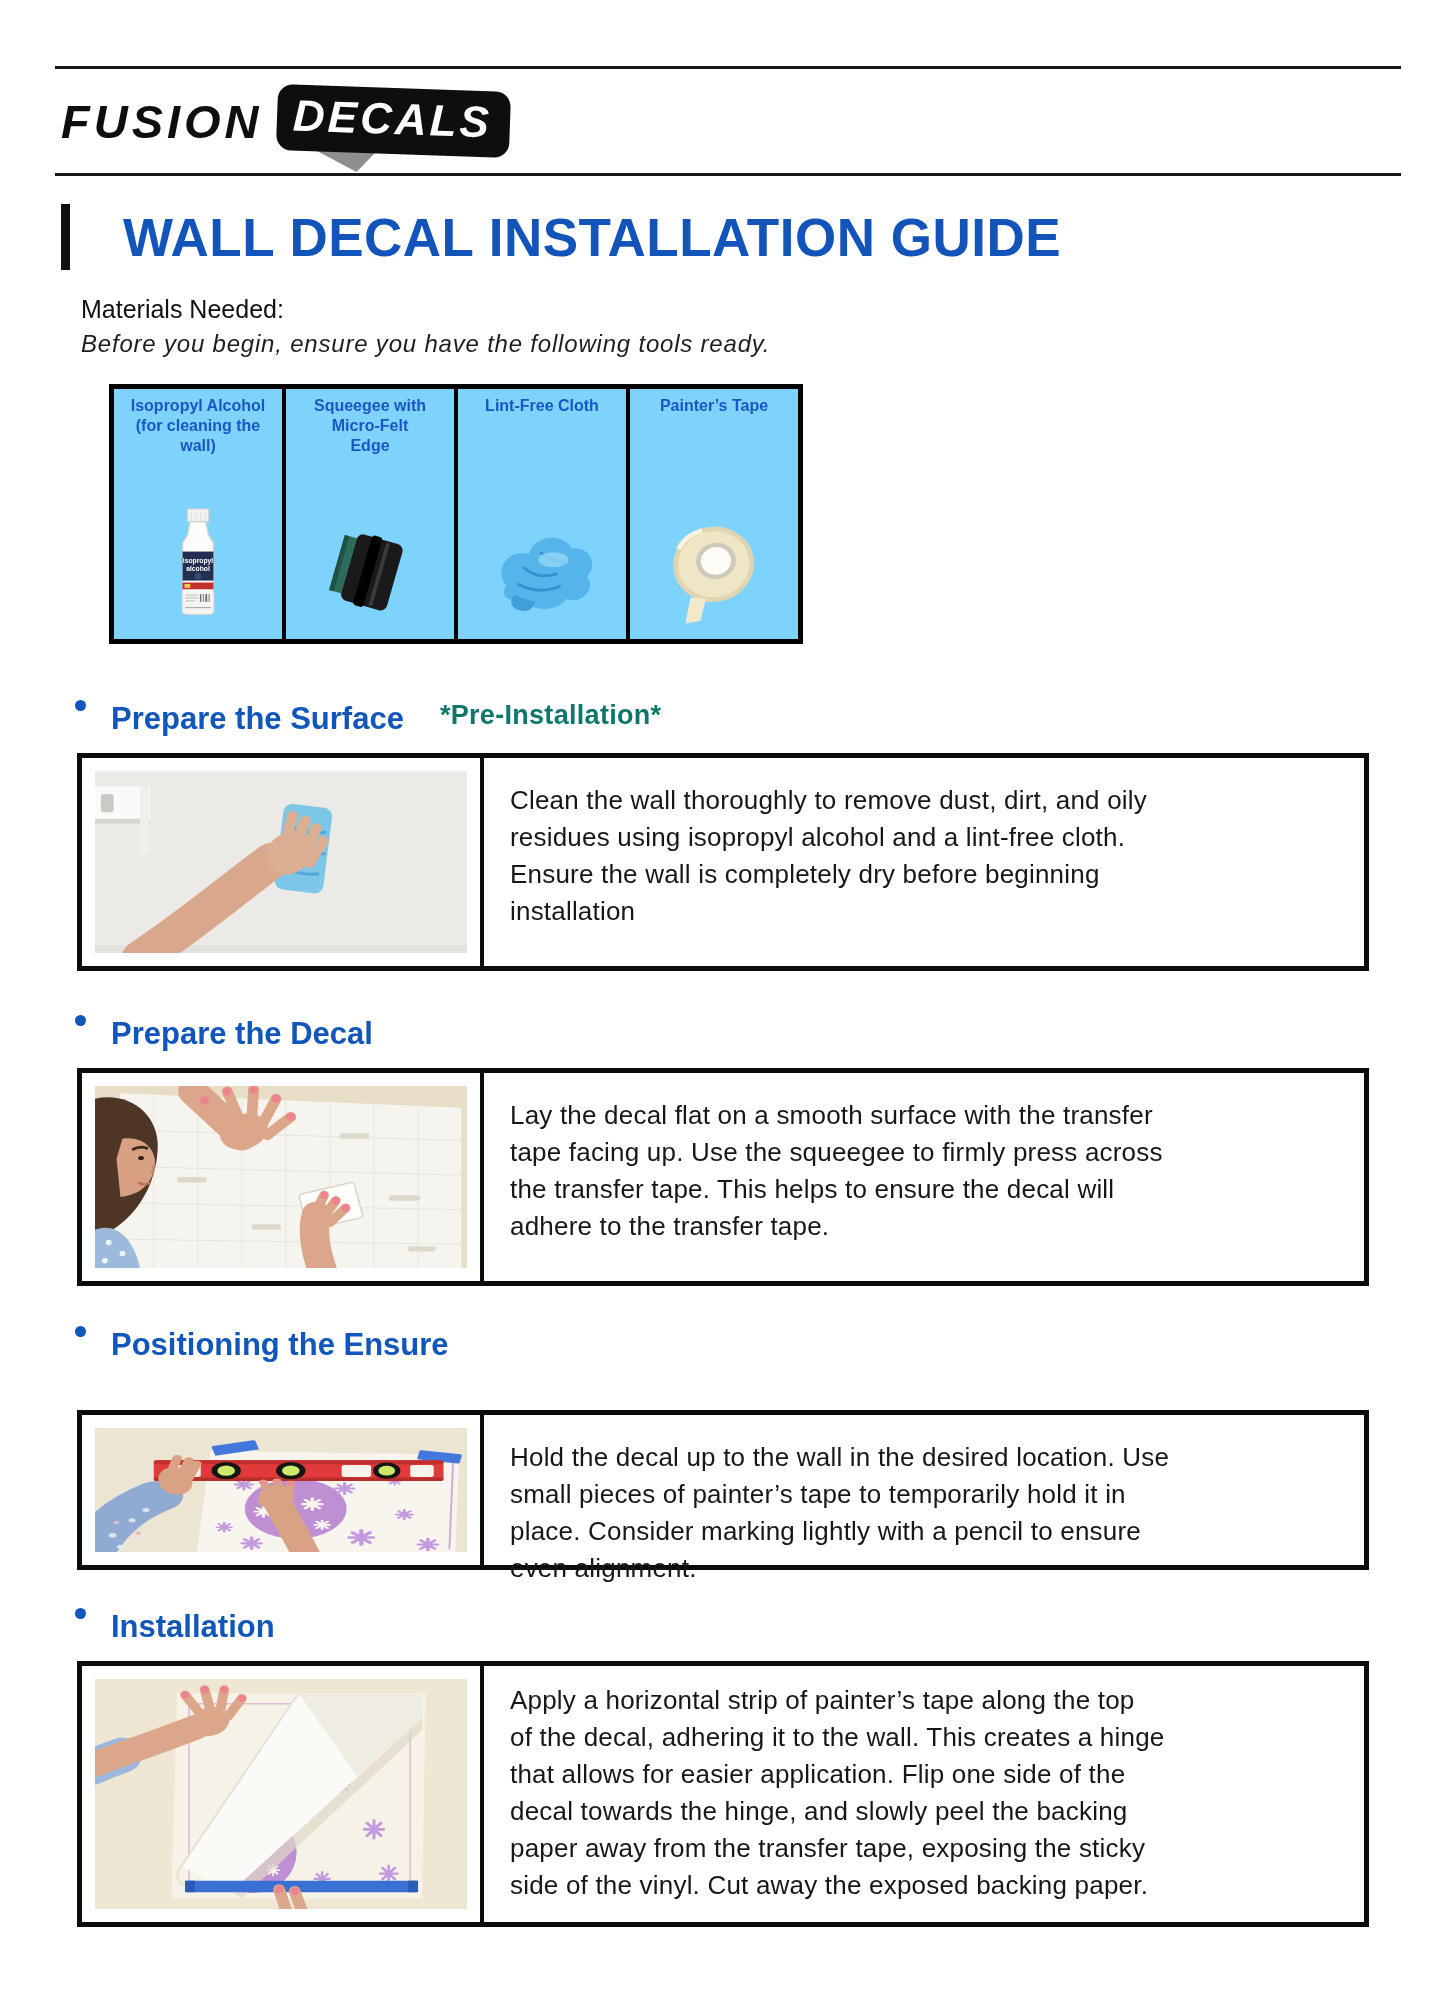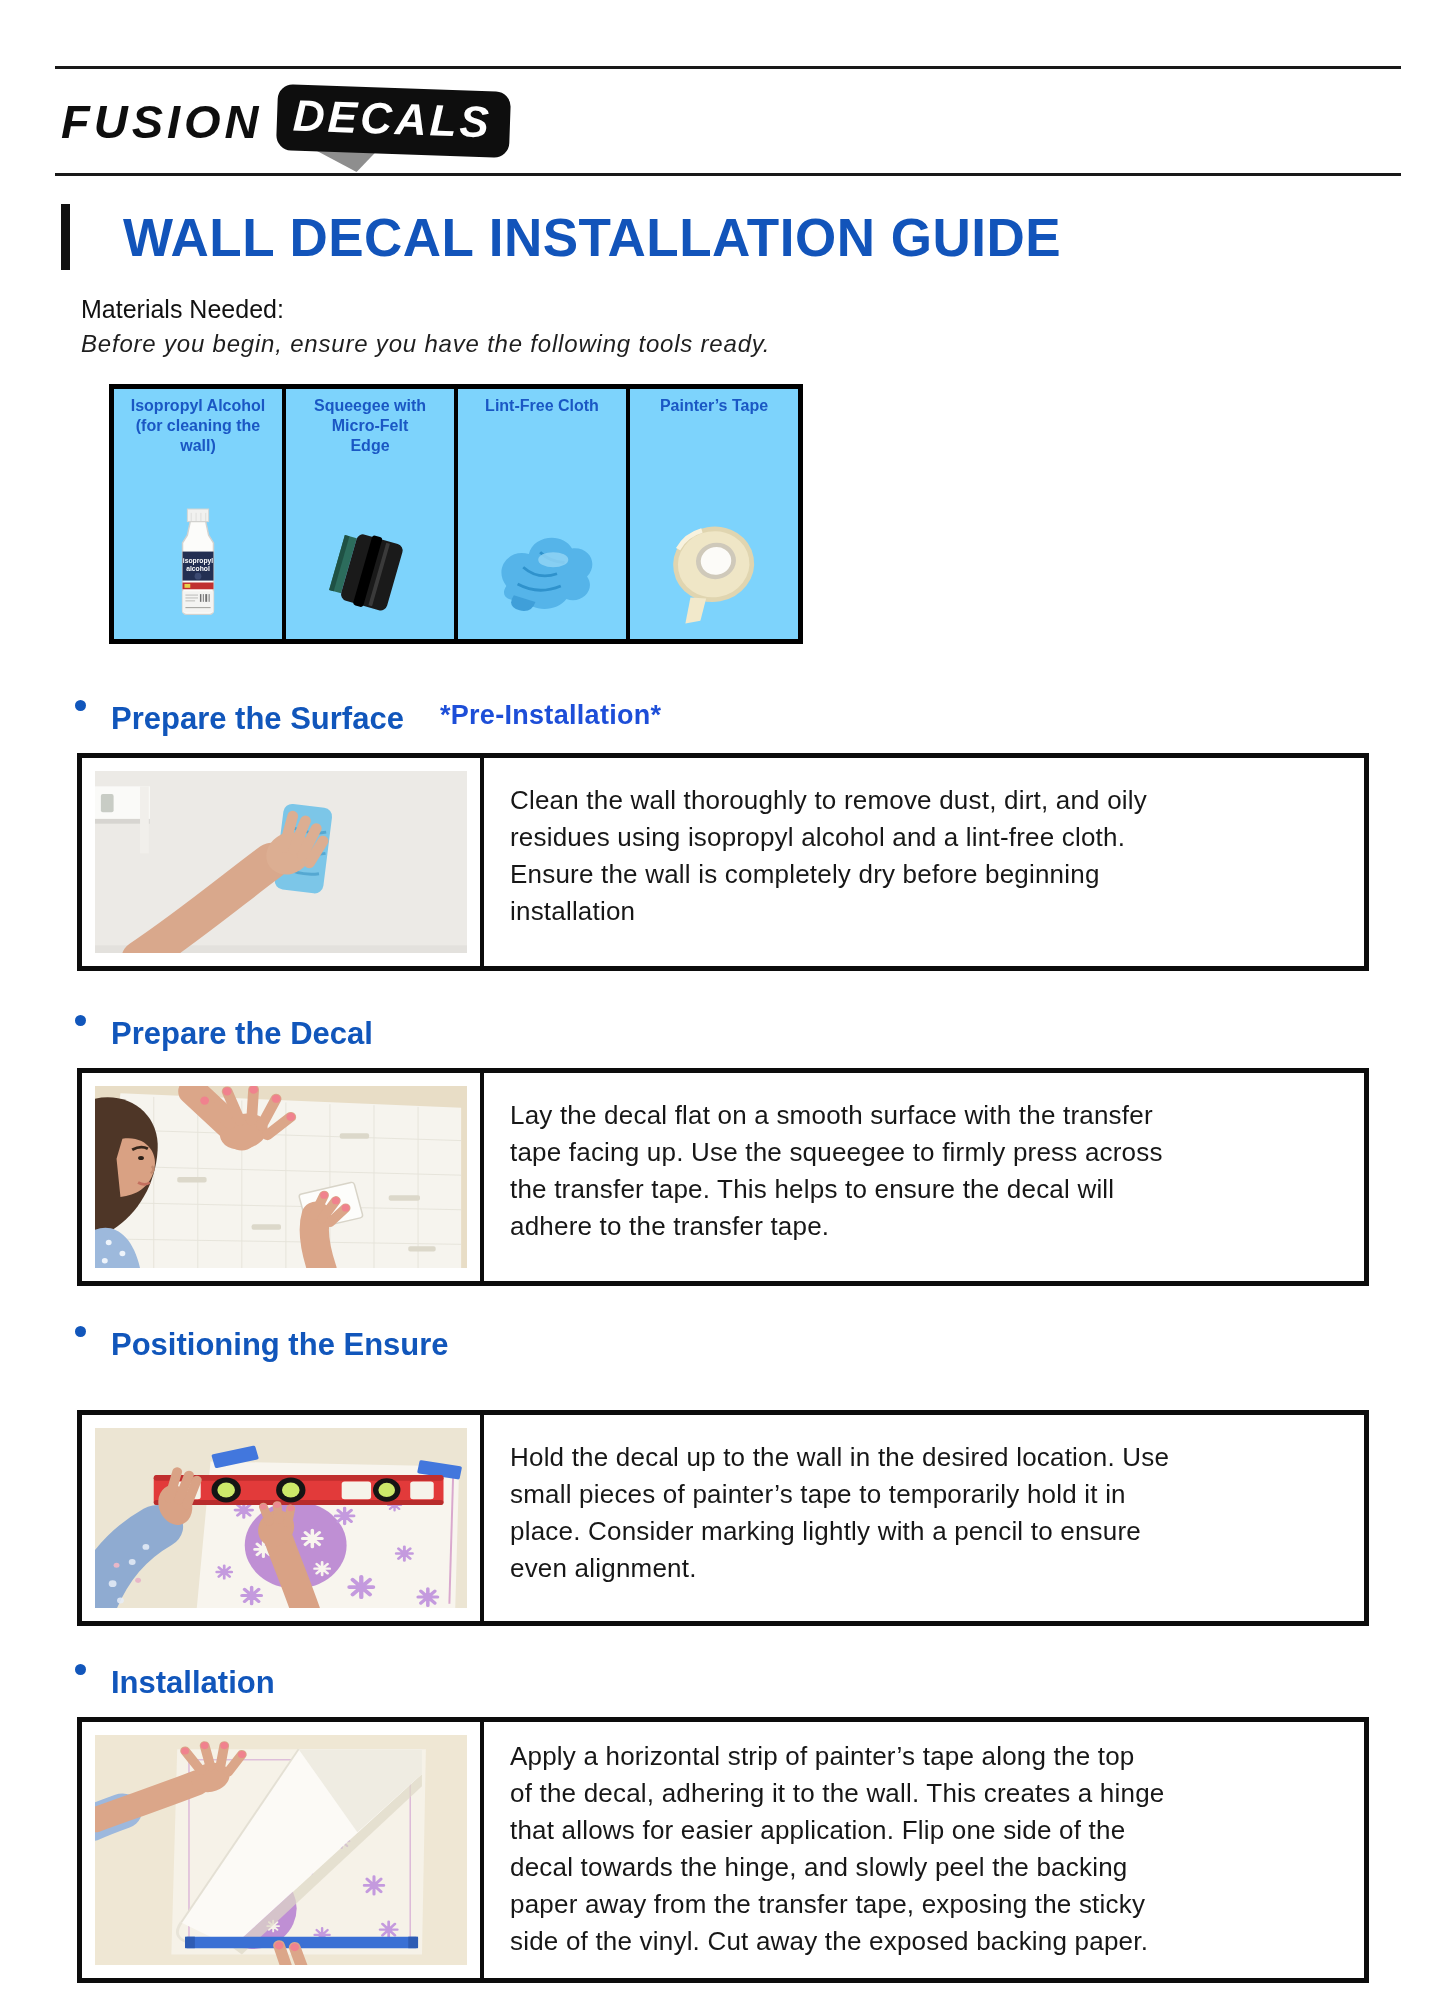--- a/index.html
+++ b/index.html
@@ -48,24 +48,24 @@
   .m-cell:first-child { border-left:none; }
   .m-label   { color:#1a57c4; font-weight:bold; font-size:16px; line-height:1.25; text-align:center; white-space:pre-line; }
   .m-icon    { margin-top:auto; }
   .m-icon svg { display:block; }
 
   
   .step-head { display:flex; align-items:flex-start; margin-left:20px; }
   .mt1 { margin-top:56px; } .mt2 { margin-top:44px; } .mt3 { margin-top:40px; } .mt4 { margin-top:38px; }
   .dot { width:11px; height:11px; border-radius:50%; background:#1156bb; margin-right:25px; flex:none; }
   .s-heading { font-size:31px; font-weight:bold; color:#1156bb; line-height:1.25; }
-  .s-suffix  { font-size:27px; font-weight:bold; color:#1d4ed8; margin-left:36px; letter-spacing:0.3px; }
+  .s-suffix  { font-size:27px; font-weight:bold; color:#0f766e; margin-left:36px; letter-spacing:0.3px; }
 
   .step-table { display:flex; width:1292px; margin:14px 0 0 22px; border:5px solid #0c0c0c; background:#fff; }
-  .t1 { height:218px; } .t2 { height:218px; } .t3 { height:216px;margin-top:46px; } .t4 { height:266px; }
+  .t1 { height:218px; } .t2 { height:218px; } .t3 { height:160px;margin-top:46px; } .t4 { height:266px; }
   .photo-cell { width:402px; min-width:402px; border-right:4px solid #0c0c0c; padding:13px; }
   .photo-cell svg { width:100%; height:100%; display:block; }
   .text-cell { flex:1; padding:24px 20px 0 26px; }
   .t4 .text-cell { padding-top:16px; }
   .step-body { font-size:26px; line-height:37px; color:#171717; letter-spacing:0.2px; white-space:pre-line; }
 </style>
 </head>
 <body>
 
 <div class="page">

